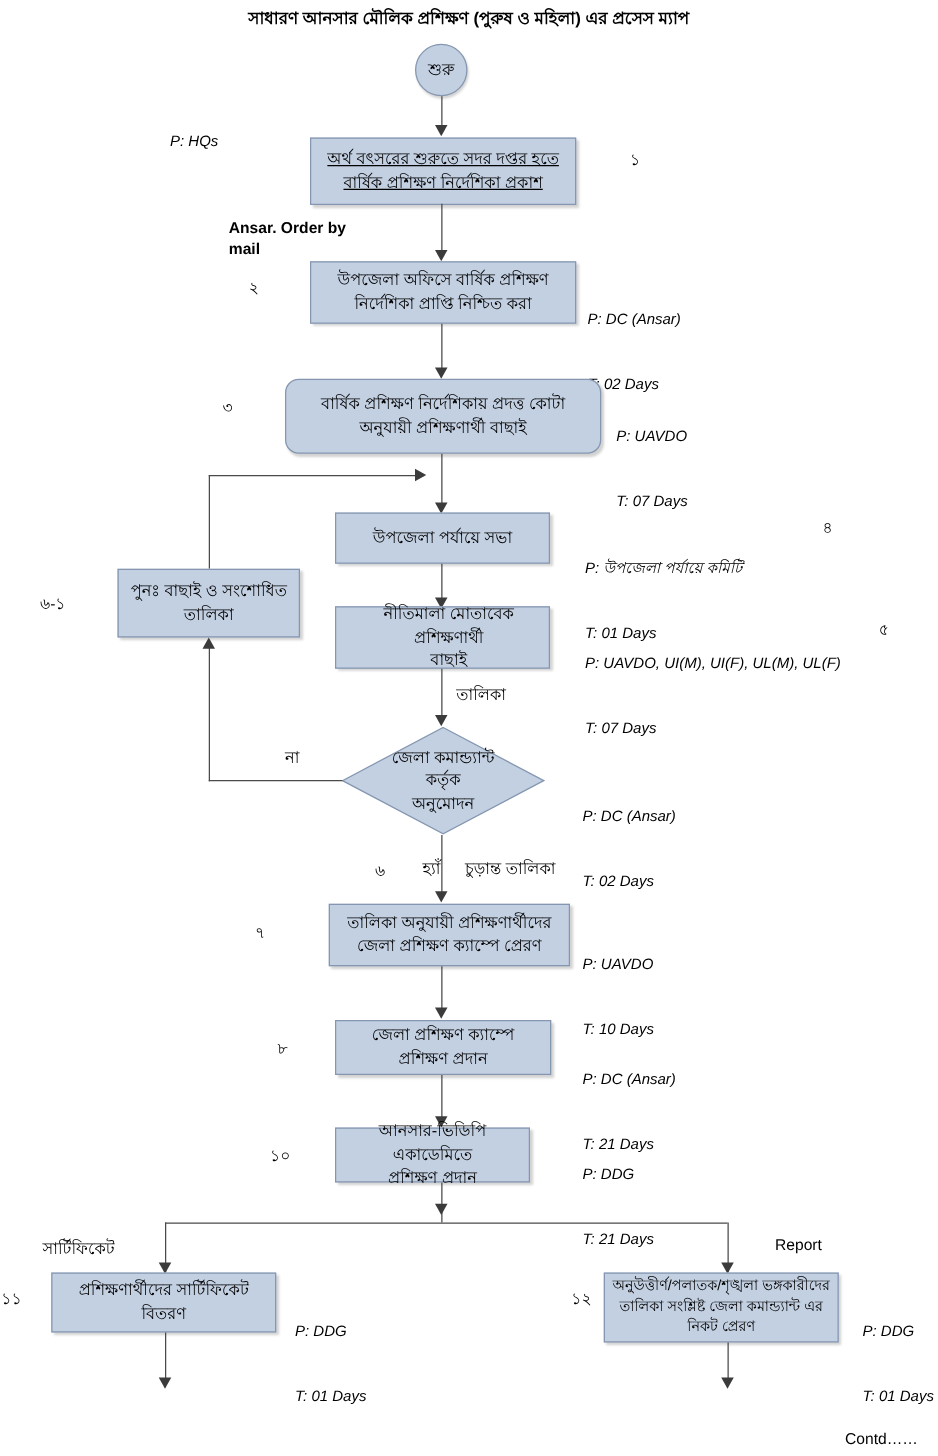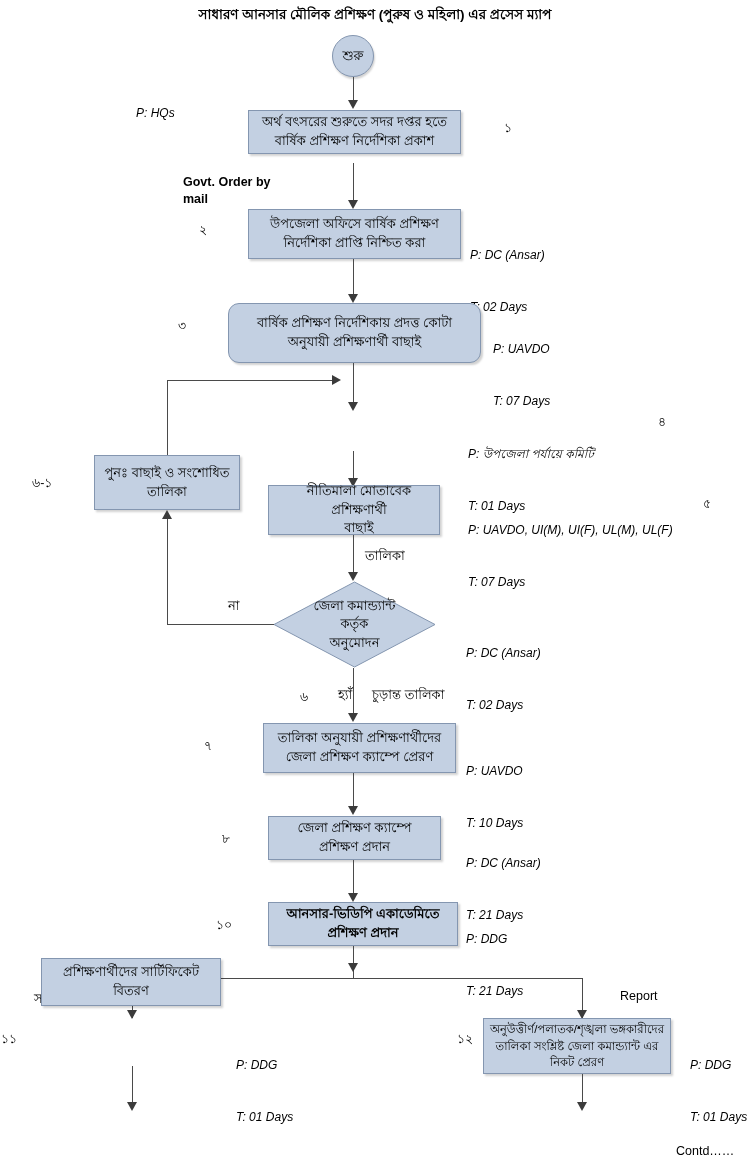--- a/index.html
+++ b/index.html
@@ -77,30 +77,30 @@
 
   <div class="title" style="top:4px;">সাধারণ আনসার মৌলিক প্রশিক্ষণ (পুরুষ ও মহিলা) এর প্রসেস ম্যাপ</div>
 
   <div class="node terminator" style="left:332px;top:35px;width:42px;height:42px;font-size:13px;">
     <span>শুরু</span>
   </div>
 
   <div class="vline" style="left:353px;top:77px;height:27px;"></div>
   <div class="arrow-down" style="left:348px;top:100px;"></div>
 
-  <div class="node" style="left:248px;top:110px;width:213px;height:44px;">
+  <div class="node" style="left:248px;top:110px;width:213px;height:54px;text-decoration:underline;">
     <span style="white-space:pre-line;">অর্থ বৎসরের শুরুতে সদর দপ্তর হতে
 বার্ষিক প্রশিক্ষণ নির্দেশিকা প্রকাশ</span>
   </div>
   <div class="meta" style="left:136px;top:105px;">P: HQs</div>
   <div class="num" style="left:504px;top:119px;">১</div>
 
   <div class="vline" style="left:353px;top:163px;height:41px;"></div>
   <div class="arrow-down" style="left:348px;top:200px;"></div>
-  <div class="txt bold" style="left:183px;top:174px;white-space:pre-line;">Govt. Order by
+  <div class="txt bold" style="left:183px;top:174px;white-space:pre-line;">Ansar. Order by
 mail</div>
 
   <div class="node" style="left:248px;top:209px;width:213px;height:50px;">
     <span style="white-space:pre-line;">উপজেলা অফিসে বার্ষিক প্রশিক্ষণ
 নির্দেশিকা প্রাপ্তি নিশ্চিত করা</span>
   </div>
   <div class="meta" style="left:470px;top:212px;">
     <div>P: DC (Ansar)</div>
     <div>T: 02 Days</div>
   </div>
@@ -119,20 +119,23 @@
   </div>
   <div class="num" style="left:178px;top:317px;">৩</div>
 
   <div class="vline" style="left:353px;top:363px;height:45px;"></div>
   <div class="arrow-down" style="left:348px;top:402px;"></div>
 
   <div class="vline" style="left:167px;top:380px;height:75px;"></div>
   <div class="hline" style="left:167px;top:380px;width:172px;"></div>
   <div class="arrow-right" style="left:332px;top:375px;"></div>
 
+  <div class="node" style="left:268px;top:410px;width:172px;height:41px;">
+    <span>উপজেলা পর্যায়ে সভা</span>
+  </div>
   <div class="meta" style="left:468px;top:411px;">
     <div>P: উপজেলা পর্যায়ে কমিটি</div>
     <div>T: 01 Days</div>
   </div>
   <div class="num" style="left:658px;top:413px;">৪</div>
 
   <div class="vline" style="left:353px;top:451px;height:32px;"></div>
   <div class="arrow-down" style="left:348px;top:478px;"></div>
 
   <div class="node" style="left:94px;top:455px;width:146px;height:55px;">
@@ -200,21 +203,21 @@
   </div>
   <div class="meta" style="left:466px;top:820px;">
     <div>P: DC (Ansar)</div>
     <div>T: 21 Days</div>
   </div>
   <div class="num" style="left:222px;top:830px;">৮</div>
 
   <div class="vline" style="left:353px;top:860px;height:38px;"></div>
   <div class="arrow-down" style="left:348px;top:893px;"></div>
 
-  <div class="node" style="left:268px;top:902px;width:190px;height:44px;font-weight:bold;">
+  <div class="node" style="left:268px;top:902px;width:156px;height:44px;">
     <span style="white-space:pre-line;">আনসার-ভিডিপি একাডেমিতে
 প্রশিক্ষণ প্রদান</span>
   </div>
   <div class="meta" style="left:466px;top:896px;">
     <div>P: DDG</div>
     <div>T: 21 Days</div>
   </div>
   <div class="num" style="left:216px;top:916px;">১০</div>
 
   <div class="vline" style="left:353px;top:946px;height:32px;"></div>
@@ -224,21 +227,21 @@
 
   <div class="vline" style="left:132px;top:978px;height:40px;"></div>
   <div class="arrow-down" style="left:127px;top:1010px;"></div>
 
   <div class="vline" style="left:582px;top:978px;height:40px;"></div>
   <div class="arrow-down" style="left:577px;top:1010px;"></div>
 
   <div class="txt bn" style="left:34px;top:990px;">সার্টিফিকেট</div>
   <div class="txt" style="left:620px;top:988px;">Report</div>
 
-  <div class="node" style="left:41px;top:958px;width:180px;height:48px;">
+  <div class="node" style="left:41px;top:1018px;width:180px;height:48px;">
     <span style="white-space:pre-line;">প্রশিক্ষণার্থীদের  সার্টিফিকেট
 বিতরণ</span>
   </div>
   <div class="meta" style="left:236px;top:1022px;">
     <div>P: DDG</div>
     <div>T: 01 Days</div>
   </div>
   <div class="num" style="left:1px;top:1030px;">১১</div>
 
   <div class="vline" style="left:132px;top:1066px;height:40px;"></div>

